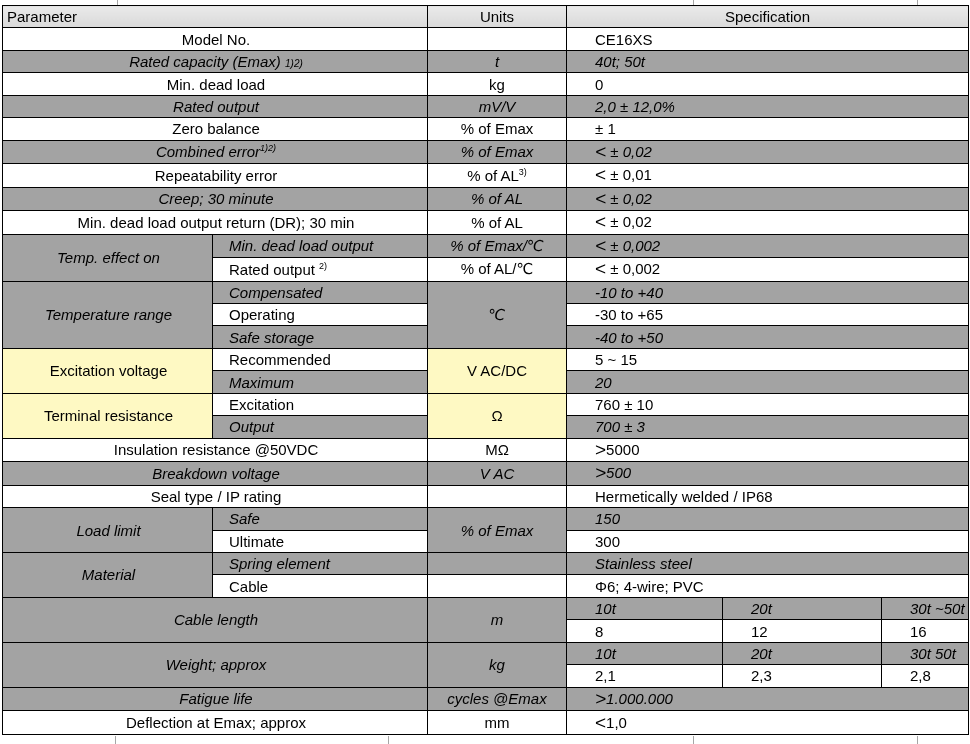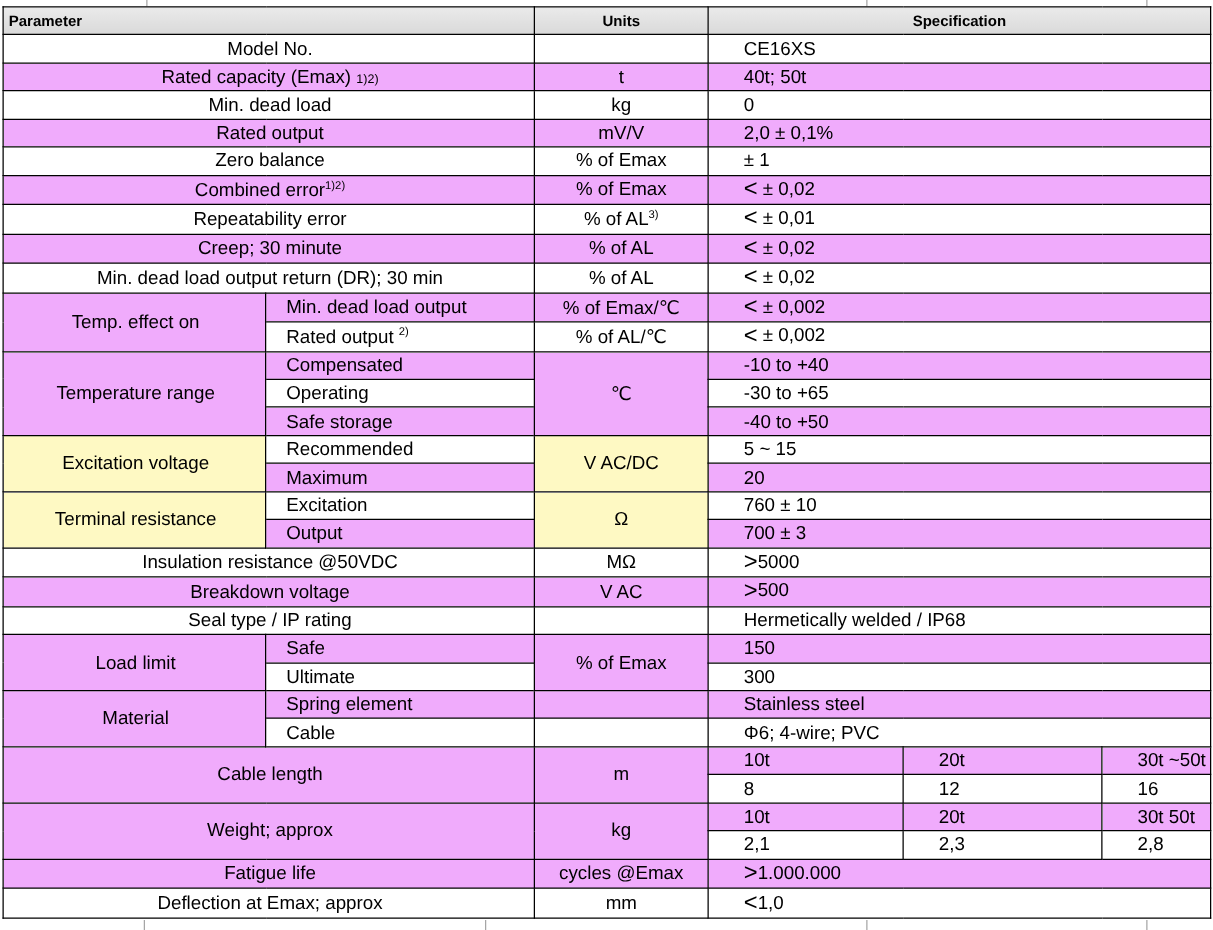--- a/index.html
+++ b/index.html
@@ -10,28 +10,28 @@
   table.spec-table{
     border-collapse:collapse;table-layout:fixed;
     position:absolute;left:2px;top:5px;width:966px;height:730px;
   }
   td,th{
     border:1px solid #000;font-size:15px;padding:0 2px;
     overflow:hidden;white-space:nowrap;vertical-align:middle;height:21px;
   }
   th{
     background:linear-gradient(#eaeaea,#d9d9d9);
-    font-weight:bold;text-align:center;font-size:12px;
+    font-weight:normal;text-align:center;font-size:15px;
   }
   th.p{text-align:left;padding-left:4px;}
   td.p{text-align:center;padding-left:4px;}
   td.s{text-align:left;padding-left:16px;}
   td.u{text-align:center;}
   td.c{text-align:left;padding-left:28px;}
-  tr.g td{background:#f0abfc;}
+  tr.g td{background:#a3a3a3;font-style:italic;}
   td.m{background:#fef9c3;}
   .sup{font-size:9px;vertical-align:super;letter-spacing:0;}
   .note{font-size:10px;}
   .cmp{font-size:19px;vertical-align:-1px;}
   .tick{position:absolute;width:1px;background:#a6a6a6;}
   .tick.top{top:0;height:5px;}
   .tick.bot{top:736px;height:8px;}
 </style>
 </head>
 <body>
@@ -74,21 +74,21 @@
 
   <tr>
     <td class="p" colspan="2">Min. dead load</td>
     <td class="u">kg</td>
     <td class="c spec" colspan="3">0</td>
   </tr>
 
   <tr class="g">
     <td class="p" colspan="2">Rated output</td>
     <td class="u">mV/V</td>
-    <td class="c spec" colspan="3">2,0 ± 0,1%</td>
+    <td class="c spec" colspan="3">2,0 ± 12,0%</td>
   </tr>
 
   <tr>
     <td class="p" colspan="2">Zero balance</td>
     <td class="u">% of Emax</td>
     <td class="c spec" colspan="3">± 1</td>
   </tr>
 
   <tr class="g">
     <td class="p" colspan="2"><span>Combined error</span><span class="sup">1)2)</span></td>

